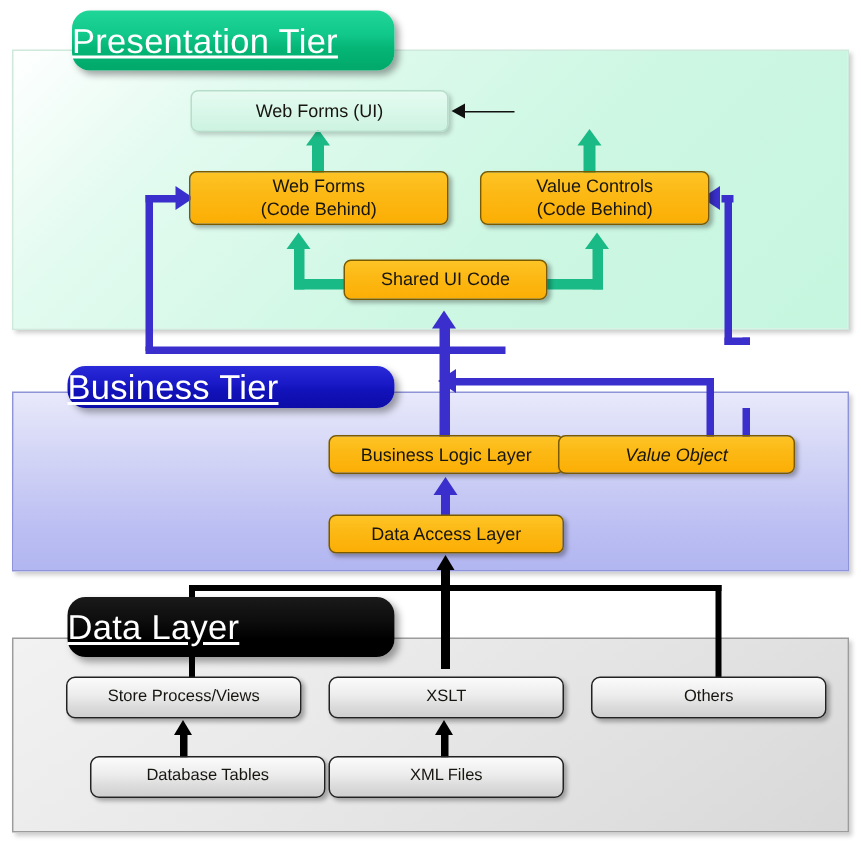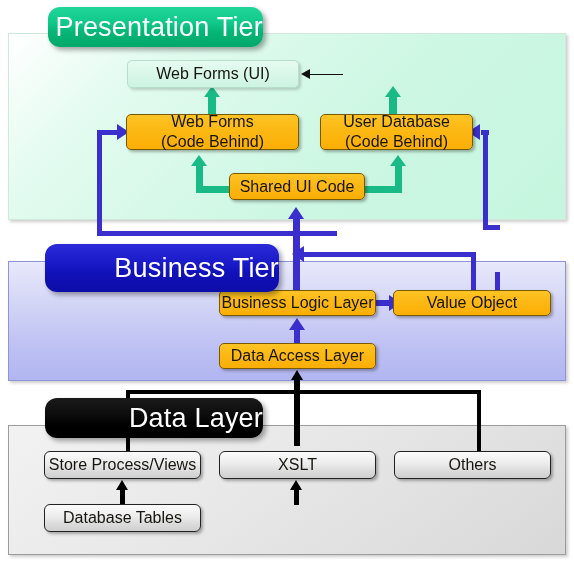--- a/index.html
+++ b/index.html
@@ -35,53 +35,53 @@
     left:8px; top:425px; width:558px; height:130px;
     background:linear-gradient(145deg,#f2f2f2 0%,#e9e9e9 40%,#dedede 80%,#d8d8d8 100%);
     border-color:#9c9c9c;
   }
 
   
   .tier-badge{
     position:absolute;
     display:flex;
     align-items:center;
-    justify-content:flex-end;
+    justify-content:flex-start;
     border-radius:12px;
     color:#ffffff;
-    font-size:27px;
+    font-size:23px;
     letter-spacing:0.2px;
     box-shadow:3px 3px 5px rgba(0,0,0,0.35);
     z-index:40;
     white-space:nowrap;
+    text-decoration:underline;
   }
   .badge-presentation{
     left:48px; top:7px; width:215px; height:40px;
     background:linear-gradient(180deg,#1fd598 0%,#12c98c 38%,#05b677 62%,#01a869 100%);
   }
   .badge-business{
-    left:45px; top:244px; width:218px; height:48px;
+    left:45px; top:244px; width:218px; height:28px;
     background:linear-gradient(180deg,#2a2ad8 0%,#1a1ac9 40%,#1111b8 62%,#0d0da8 100%);
-    padding-left:16px;
   }
   .badge-data{
     left:45px; top:398px; width:218px; height:40px;
     background:linear-gradient(180deg,#1a1a1a 0%,#0d0d0d 40%,#000000 70%,#000000 100%);
   }
 
   
   .node{
     position:absolute;
     display:flex;
     flex-direction:column;
     align-items:center;
     justify-content:center;
     box-sizing:border-box;
     text-align:center;
-    font-size:16px;
+    font-size:12px;
     color:#17150f;
     line-height:1.25;
     z-index:30;
     border-radius:4px;
   }
   .node-mint{
     background:linear-gradient(180deg,#e6fbf1 0%,#d8f7e9 55%,#cdf3e1 100%);
     border:1px solid #b7ddcb;
     box-shadow:2px 2px 3px rgba(0,0,0,0.18);
     border-radius:5px;
@@ -90,21 +90,21 @@
     background:linear-gradient(180deg,#fdc425 0%,#fcb814 45%,#fcb40d 70%,#fbae05 100%);
     border:1px solid #7a5a00;
     box-shadow:2px 2px 3px rgba(0,0,0,0.30);
     border-radius:5px;
   }
   .node-gray{
     background:linear-gradient(180deg,#fbfbfb 0%,#ececec 45%,#dcdcdc 72%,#cfcfcf 100%);
     border:1px solid #222222;
     box-shadow:2px 2px 3px rgba(0,0,0,0.30);
     border-radius:6px;
-    font-size:16px;
+    font-size:11px;
   }
   .node-line{display:block;}
 
   
   .wire{position:absolute;z-index:20;}
   .wire-green{background:#1aba86;}
   .wire-blue{background:#3a2fcd;}
   .wire-black{background:#000000;}
 
   .arrowhead{position:absolute;width:0;height:0;z-index:21;}
@@ -213,56 +213,59 @@
     <span class="node-line">Web Forms (UI)</span>
   </div>
 
 
   <div class="node node-orange" style="left:126px; top:114px; width:173px; height:36px;">
     <span class="node-line">Web Forms</span>
     <span class="node-line">(Code Behind)</span>
   </div>
 
   <div class="node node-orange" style="left:320px; top:114px; width:153px; height:36px;">
-    <span class="node-line">User Database</span>
+    <span class="node-line">Value Controls</span>
     <span class="node-line">(Code Behind)</span>
   </div>
 
   <div class="node node-orange" style="left:229px; top:173px; width:136px; height:27px;">
     <span class="node-line">Shared UI Code</span>
   </div>
 
   <div class="node node-orange" style="left:219px; top:290px; width:157px; height:26px;">
     <span class="node-line">Business Logic Layer</span>
   </div>
 
-  <div class="node node-orange" style="left:393px; top:290px; width:158px; height:26px;">
+  <div class="node node-orange" style="left:372px; top:290px; width:158px; height:26px;font-style:italic;">
     <span class="node-line">Value Object</span>
   </div>
 
   <div class="node node-orange" style="left:219px; top:343px; width:157px; height:26px;text-align:center;">
     <span class="node-line">Data Access Layer</span>
   </div>
 
   <div class="node node-gray" style="left:44px; top:451px; width:157px; height:28px;">
     <span class="node-line">Store Process/Views</span>
   </div>
 
   <div class="node node-gray" style="left:219px; top:451px; width:157px; height:28px;">
     <span class="node-line">XSLT</span>
   </div>
 
   <div class="node node-gray" style="left:394px; top:451px; width:157px; height:28px;">
     <span class="node-line">Others</span>
   </div>
 
-  <div class="node node-gray" style="left:44px; top:504px; width:157px; height:28px;">
+  <div class="node node-gray" style="left:60px; top:504px; width:157px; height:28px;">
     <span class="node-line">Database Tables</span>
   </div>
 
+  <div class="node node-gray" style="left:219px; top:504px; width:157px; height:28px;">
+    <span class="node-line">XML Files</span>
+  </div>
 
   <div class="tier-badge badge-presentation">
     <span>Presentation Tier</span>
   </div>
 
   <div class="tier-badge badge-business">
     <span>Business Tier</span>
   </div>
 
   <div class="tier-badge badge-data">

